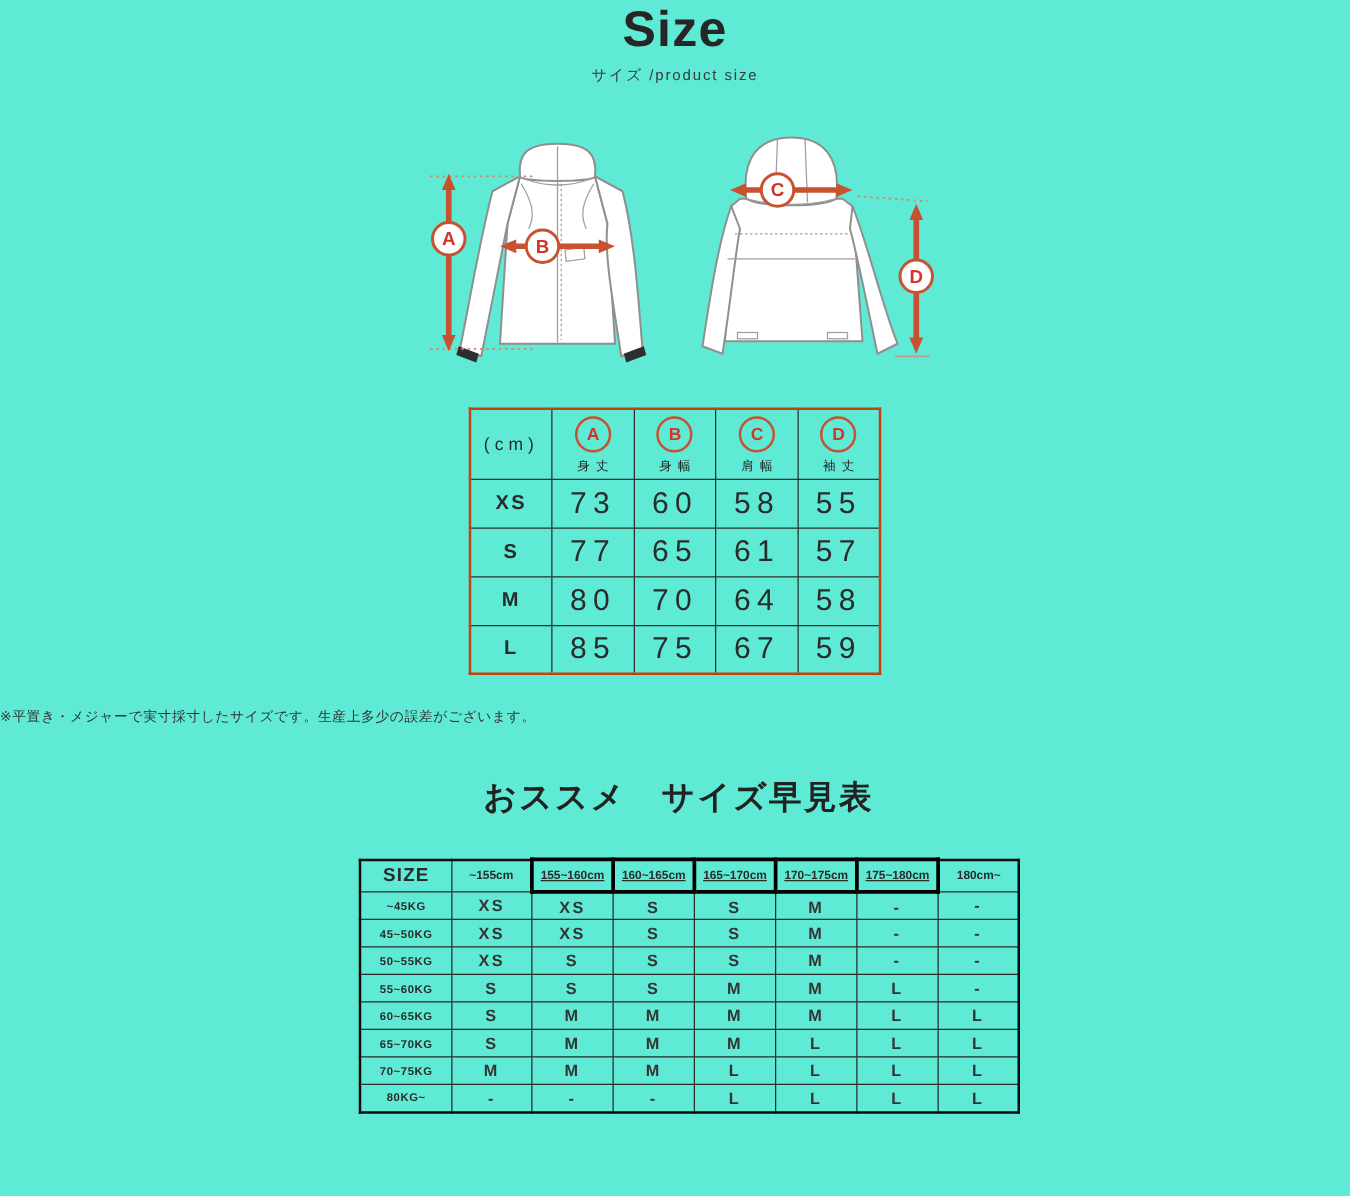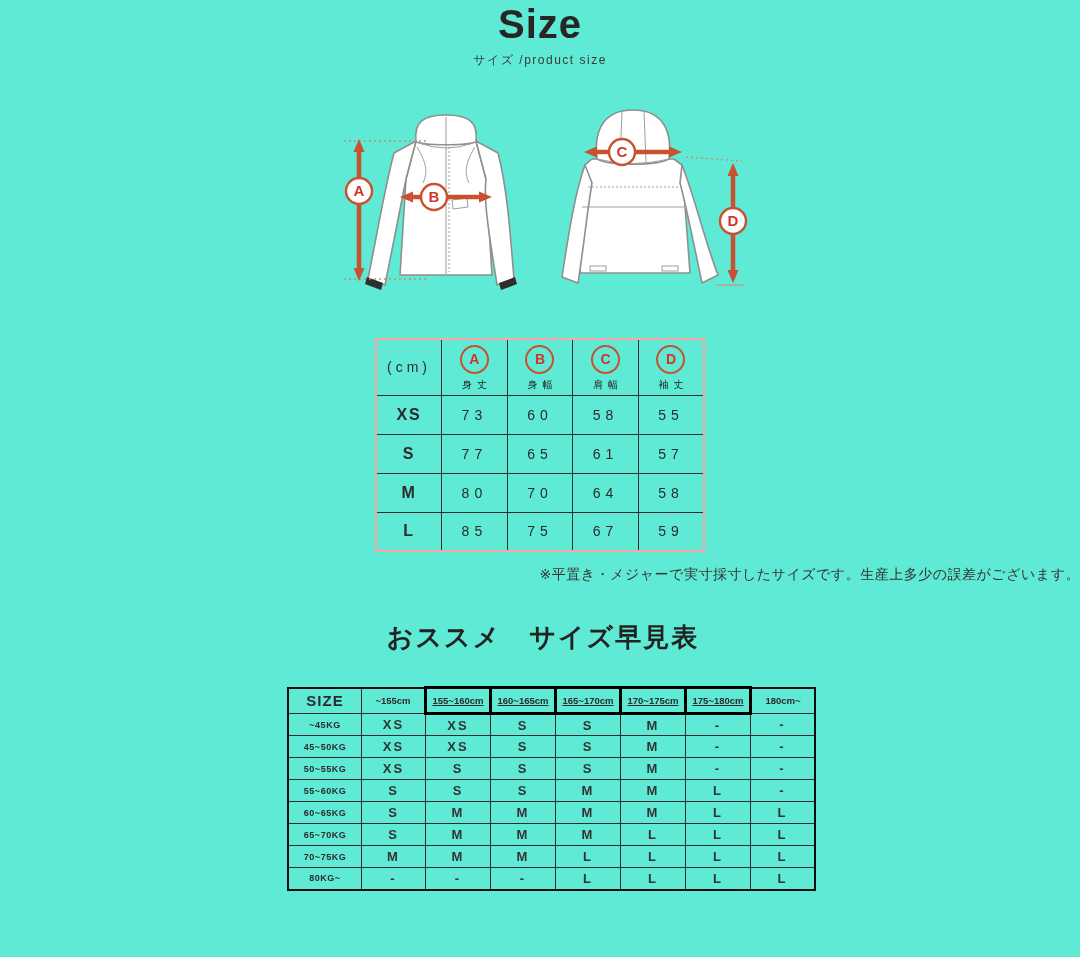--- a/index.html
+++ b/index.html
@@ -4,34 +4,34 @@
 <style>
   html,body{margin:0;padding:0;background:#fff;}
   .page{position:relative;width:1080px;height:957px;background:#5eead4;overflow:hidden;
         font-family:"Liberation Sans","DejaVu Sans",sans-serif;color:#2b2b2b;}
   .title{position:absolute;top:2px;left:0;width:100%;text-align:center;
          font-size:40px;font-weight:bold;letter-spacing:1px;color:#262626;}
   .subtitle{position:absolute;top:52px;left:0;width:100%;text-align:center;
             font-size:12px;letter-spacing:1.5px;color:#3a3a3a;}
   svg.diagram{position:absolute;left:330px;top:95px;font-family:"Liberation Sans","DejaVu Sans",sans-serif;}
 
-  table.size-table{position:absolute;left:375px;top:338px;width:330px;table-layout:fixed;
-                   border-collapse:collapse;border:2px solid #fca5a5;text-align:center;}
+  table.size-table{position:absolute;left:375px;top:326px;width:330px;table-layout:fixed;
+                   border-collapse:collapse;border:2px solid #c2410c;text-align:center;}
   .size-table th,.size-table td{border:1px solid #2e2e2e;padding:0;vertical-align:middle;}
   .size-table thead tr{height:56px;}
   .size-table tbody tr{height:39px;}
   .unit{font-size:14px;font-weight:normal;letter-spacing:4px;padding-left:4px;}
   .badge{width:25px;height:25px;line-height:25px;border:2px solid #c8512f;border-radius:50%;
          color:#d2342a;font-weight:bold;font-size:14px;margin:2px auto 4px;text-align:center;}
   .kanji{font-size:10px;font-weight:normal;letter-spacing:5px;padding-left:5px;color:#222;}
   .size-cell{font-size:16px;font-weight:600;letter-spacing:2px;padding-left:2px;}
-  .val-cell{font-size:14px;letter-spacing:5px;padding-left:5px;color:#2b2b2b;}
-
-  .note{position:absolute;top:566px;left:0;width:100%;text-align:right;
-        font-size:14px;letter-spacing:0.5px;color:#333;}
+  .val-cell{font-size:24px;letter-spacing:5px;padding-left:5px;color:#2b2b2b;}
+
+  .note{position:absolute;top:566px;left:0;width:100%;text-align:left;
+        font-size:11px;letter-spacing:0.5px;color:#333;}
   .rec-title{position:absolute;top:620px;left:3px;width:100%;text-align:center;
              font-size:26px;font-weight:bold;letter-spacing:2px;color:#222;}
 
   table.rec-table{position:absolute;left:287px;top:686px;width:506px;table-layout:fixed;
                   border-collapse:collapse;border:2px solid #0d0d0d;text-align:center;}
   .rec-table th,.rec-table td{border:1.5px solid #2b2b2b;padding:0;vertical-align:middle;}
   .rec-table thead tr{height:26px;}
   .rec-table tbody tr{height:22px;}
   .corner{width:72px;font-size:15px;font-weight:bold;letter-spacing:1px;}
   .hcol{width:62px;font-size:9.5px;font-weight:bold;}

